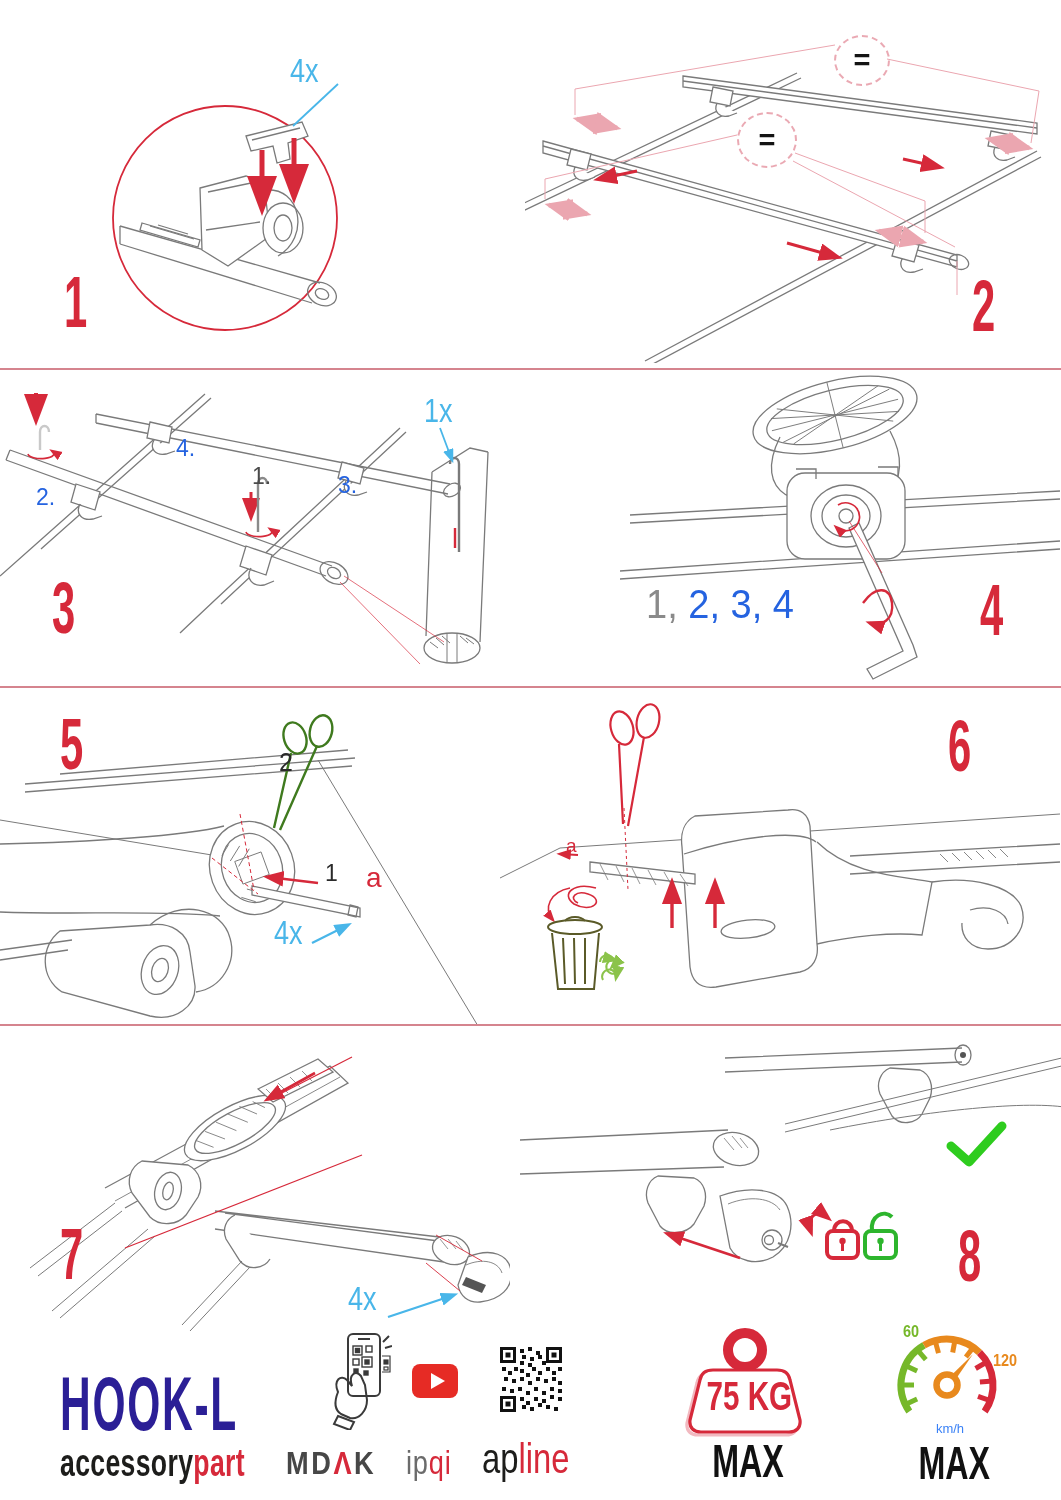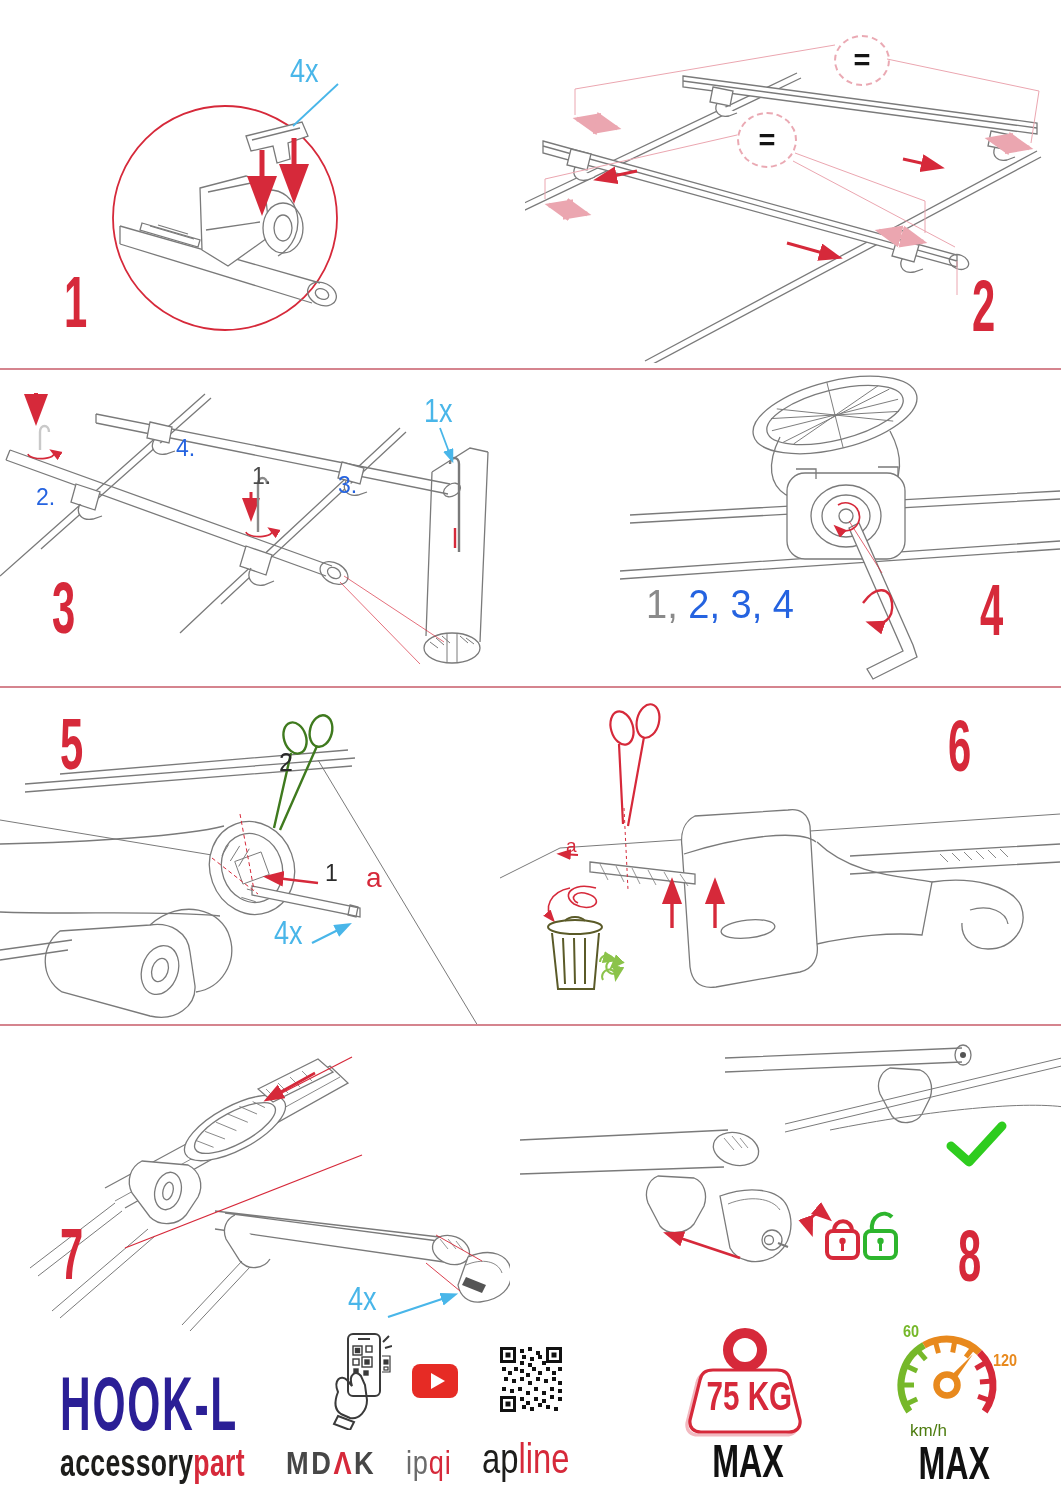--- a/index.html
+++ b/index.html
@@ -22,21 +22,21 @@
   .brandsub .red{color:#d6293a;}
   .mdak{font-size:32px;font-weight:700;color:#474747;transform:scaleX(.85);transform-origin:0 0;letter-spacing:3px;}
   .mdak .red{color:#d6293a;}
   .ipqi{font-size:34px;font-weight:400;color:#6b6b6b;transform:scaleX(.80);transform-origin:0 0;letter-spacing:1px;}
   .ipqi .red{color:#d6293a;}
   .apline{font-size:42px;font-weight:500;color:#1d1d1b;transform:scaleX(.78);transform-origin:0 0;}
   .apline .red{color:#d6293a;}
   .maxlbl{font-weight:600;color:#111;font-size:46px;transform:scaleX(.70);transform-origin:50% 0;text-align:center;}
   .kg{font-size:40px;font-weight:700;color:#d6293a;transform:scaleX(.74);transform-origin:50% 0;text-align:center;}
   .gauge-num{font-size:17px;font-weight:700;transform:scaleX(.85);transform-origin:0 0;}
-  .kmh{font-size:17px;color:#4d7c0f;text-align:left;}
+  .kmh{font-size:13px;color:#3b82f6;text-align:center;}
   svg{display:block;}
 </style>
 </head>
 <body>
 
 <div id="page">
 
   <div class="sep" style="top:340px"></div>
   <div class="sep" style="top:658px"></div>
   <div class="sep" style="top:996px"></div>

